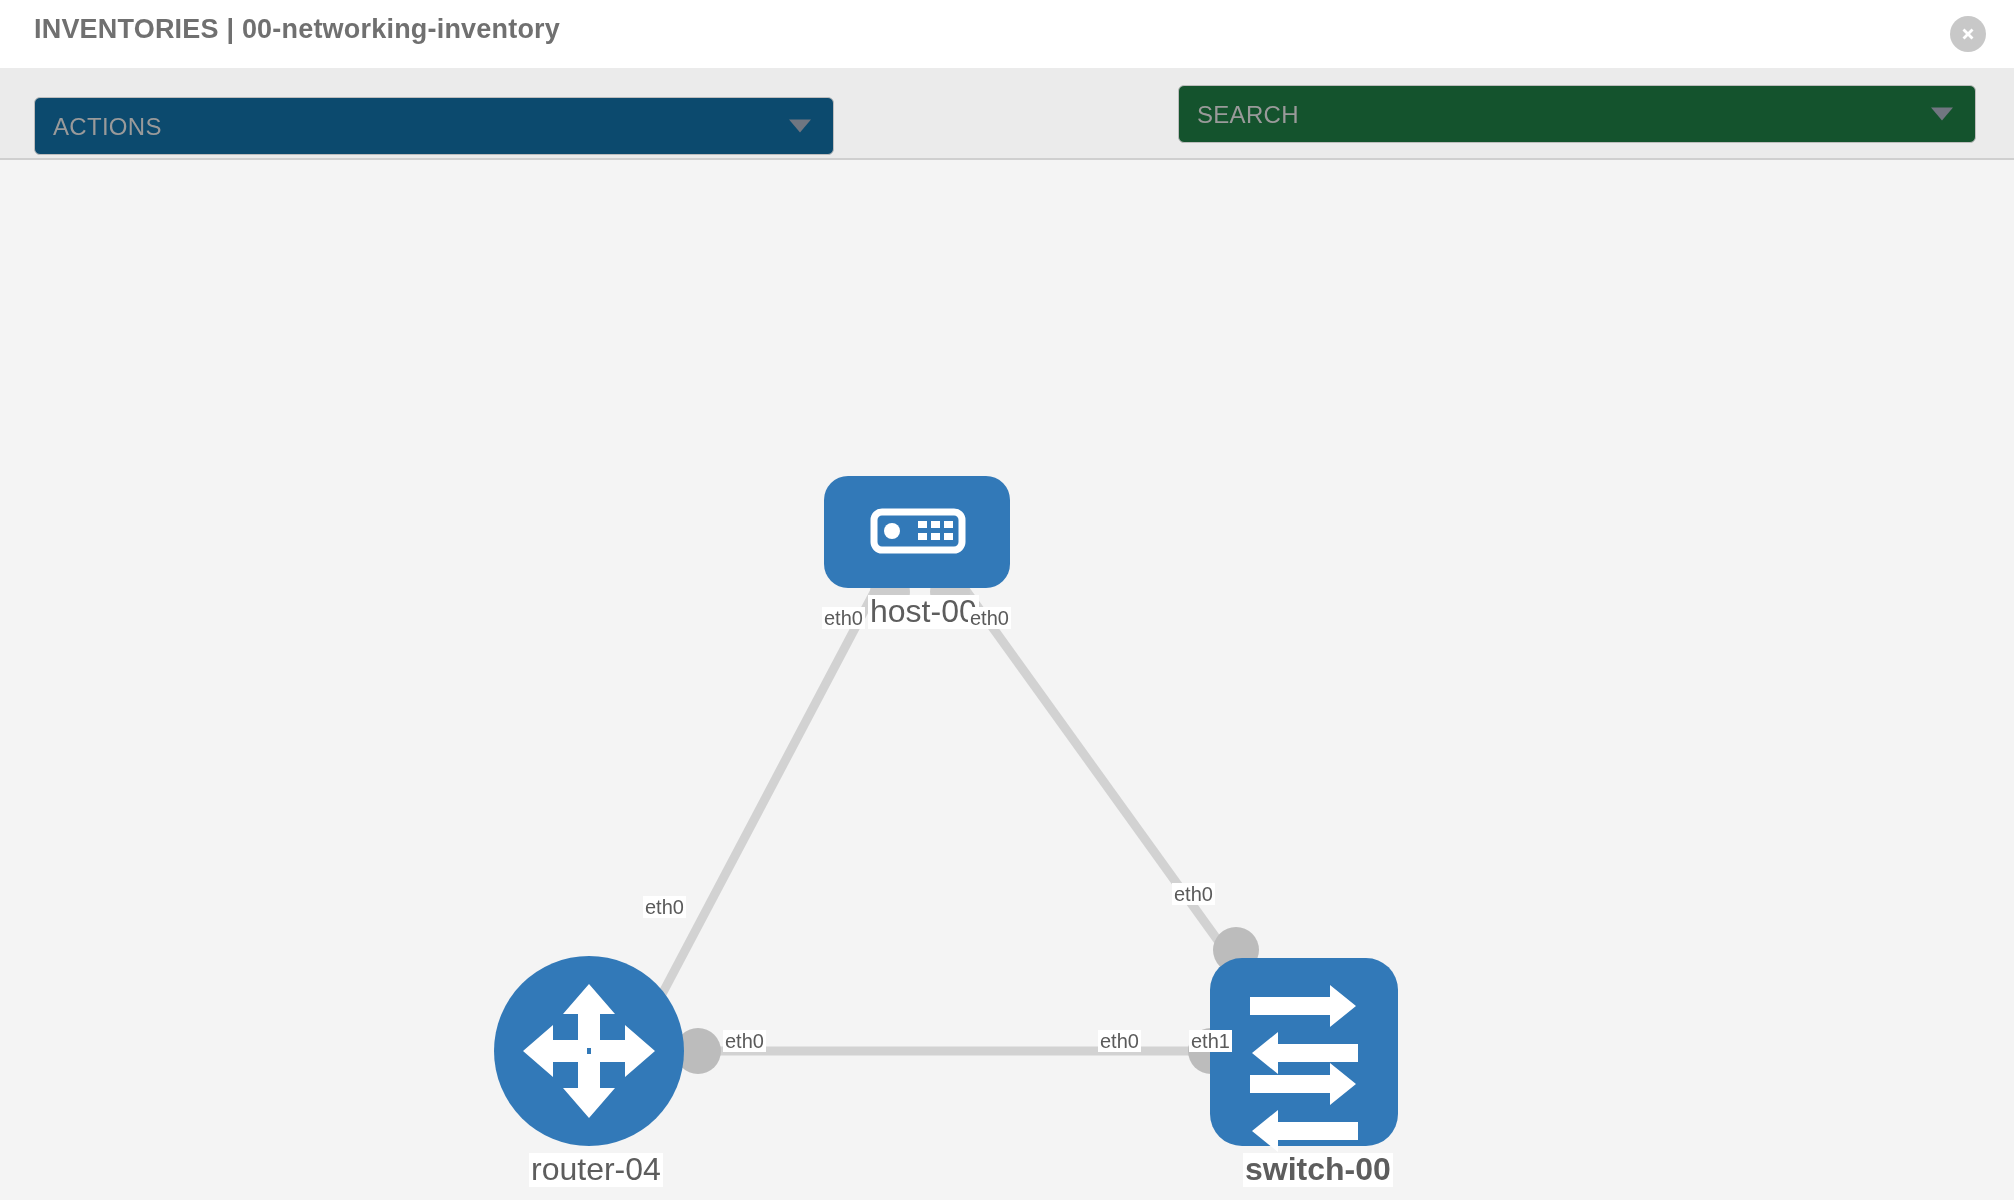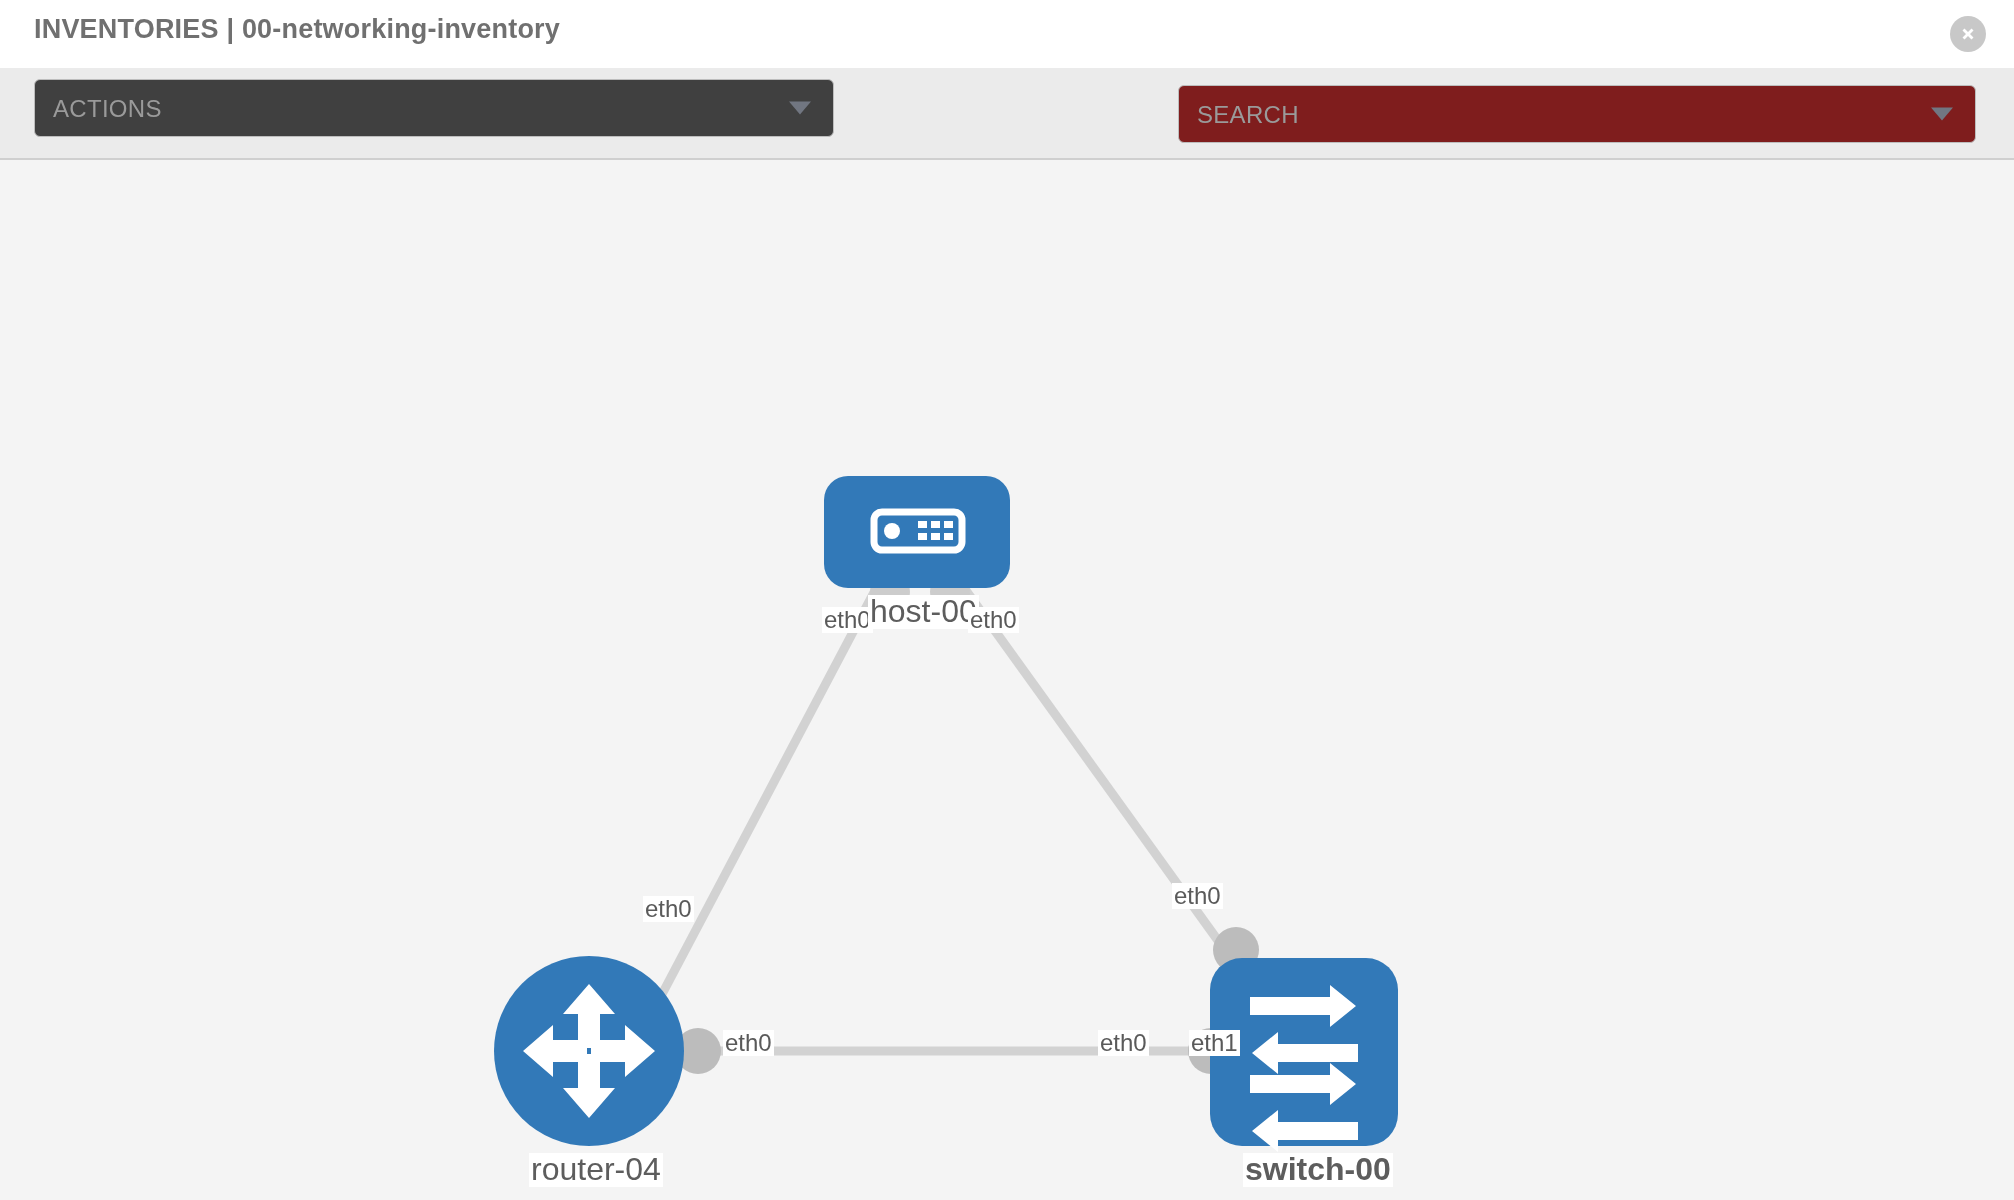--- a/index.html
+++ b/index.html
@@ -35,23 +35,23 @@
   .close-btn svg { display:block; }
 
   
   .toolbar {
     position: absolute; top: 68px; left: 0;
     width: 2014px; height: 92px;
     background: #ebebeb;
     border-bottom: 2px solid #cfcfcf;
   }
   .actions-select {
-    position: absolute; left: 34px; top: 11px;
+    position: absolute; left: 34px; top: 29px;
     width: 800px; height: 58px;
-    background: #404040;
+    background: #0c4a6e;
     border: 1px solid #bdbdbd;
     border-radius: 6px;
     cursor: pointer;
   }
   .actions-select .label {
     position: absolute; left: 18px; top: 15px;
     font-size: 24px; color: #9a9a9a; letter-spacing: 0.3px;
   }
   .caret {
     position: absolute; right: 22px; top: 50%;
@@ -64,21 +64,21 @@
   .tool-icon {
     position: absolute; top: 88px;
     width: 46px; height: 46px;
     cursor: pointer;
   }
   .tool-icon.wrench { left: 1038px; }
   .tool-icon.key    { left: 1107px; }
   .search-field {
     position: absolute; left: 1178px; top: 17px;
     width: 798px; height: 58px;
-    background: #7f1d1d;
+    background: #14532d;
     border: 1px solid #bdbdbd;
     border-radius: 6px;
     cursor: text;
   }
   .search-field .label {
     position: absolute; left: 18px; top: 15px;
     font-size: 24px; color: #9a9a9a; letter-spacing: 0.3px;
   }
 
   
@@ -97,21 +97,21 @@
     color: #5d5d5d;
     white-space: nowrap;
     line-height: 1.05;
     padding: 0 2px;
   }
   .node-label.big   { font-size: 32px; }
   .iface-label {
     position: absolute;
     background: #ffffff;
     color: #5a5a5a;
-    font-size: 24px;
+    font-size: 20px;
     white-space: nowrap;
     padding: 0 2px;
     line-height: 1.1;
   }
 
   
   .zoom-panel {
     position: absolute; right: 0; bottom: 0;
     width: 392px; height: 138px;
     background: #ffffff;

